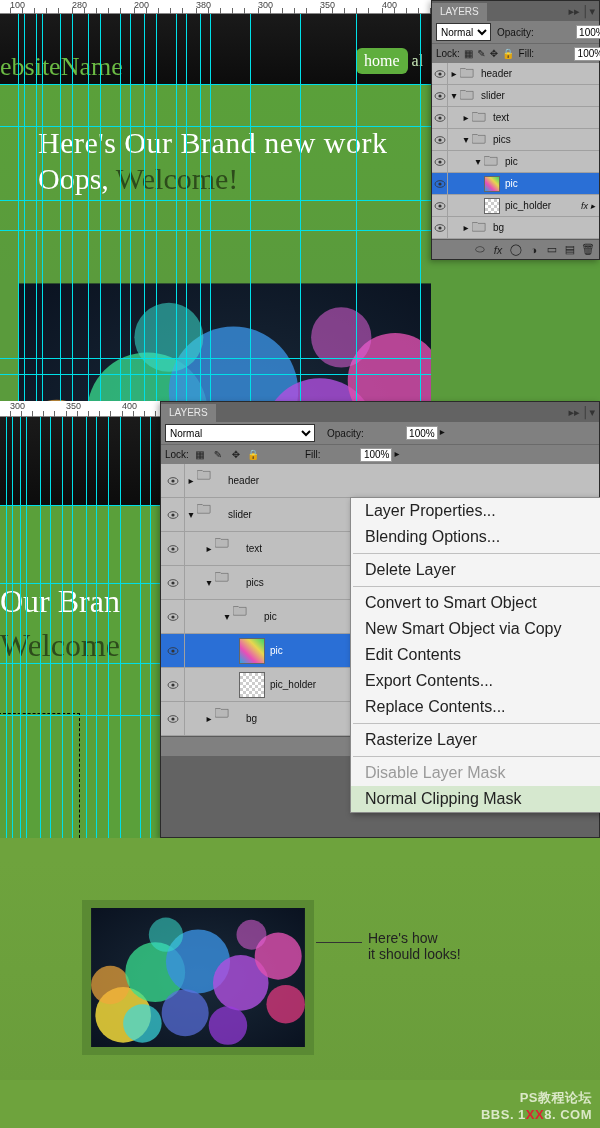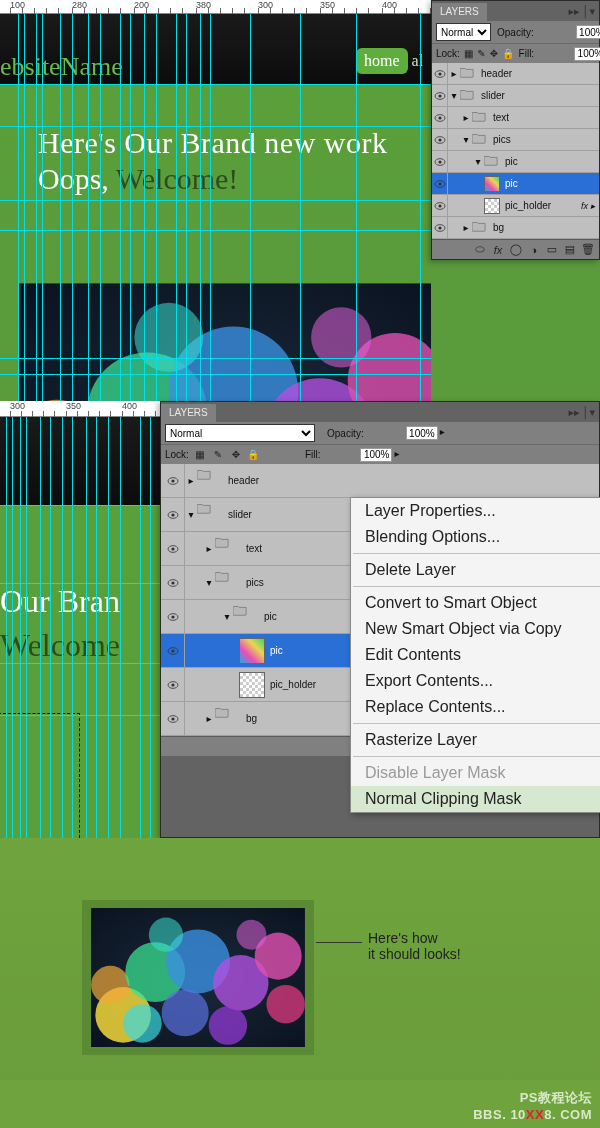--- a/index.html
+++ b/index.html
@@ -570,15 +570,15 @@
         </svg>
     </div>
     <div class="callout-line"></div>
     <div class="callout">
       <div>Here's how</div>
       <div>it should looks!</div>
     </div>
   </div>
   <div class="watermark">
     <div>PS教程论坛</div>
-    <div><span>BBS. 10</span><span class="xx">XX</span><span>8. COM</span></div>
+    <div><span>BBS. 1</span><span class="xx">XX</span><span>8. COM</span></div>
   </div>
 </div>
 
 </body></html>

